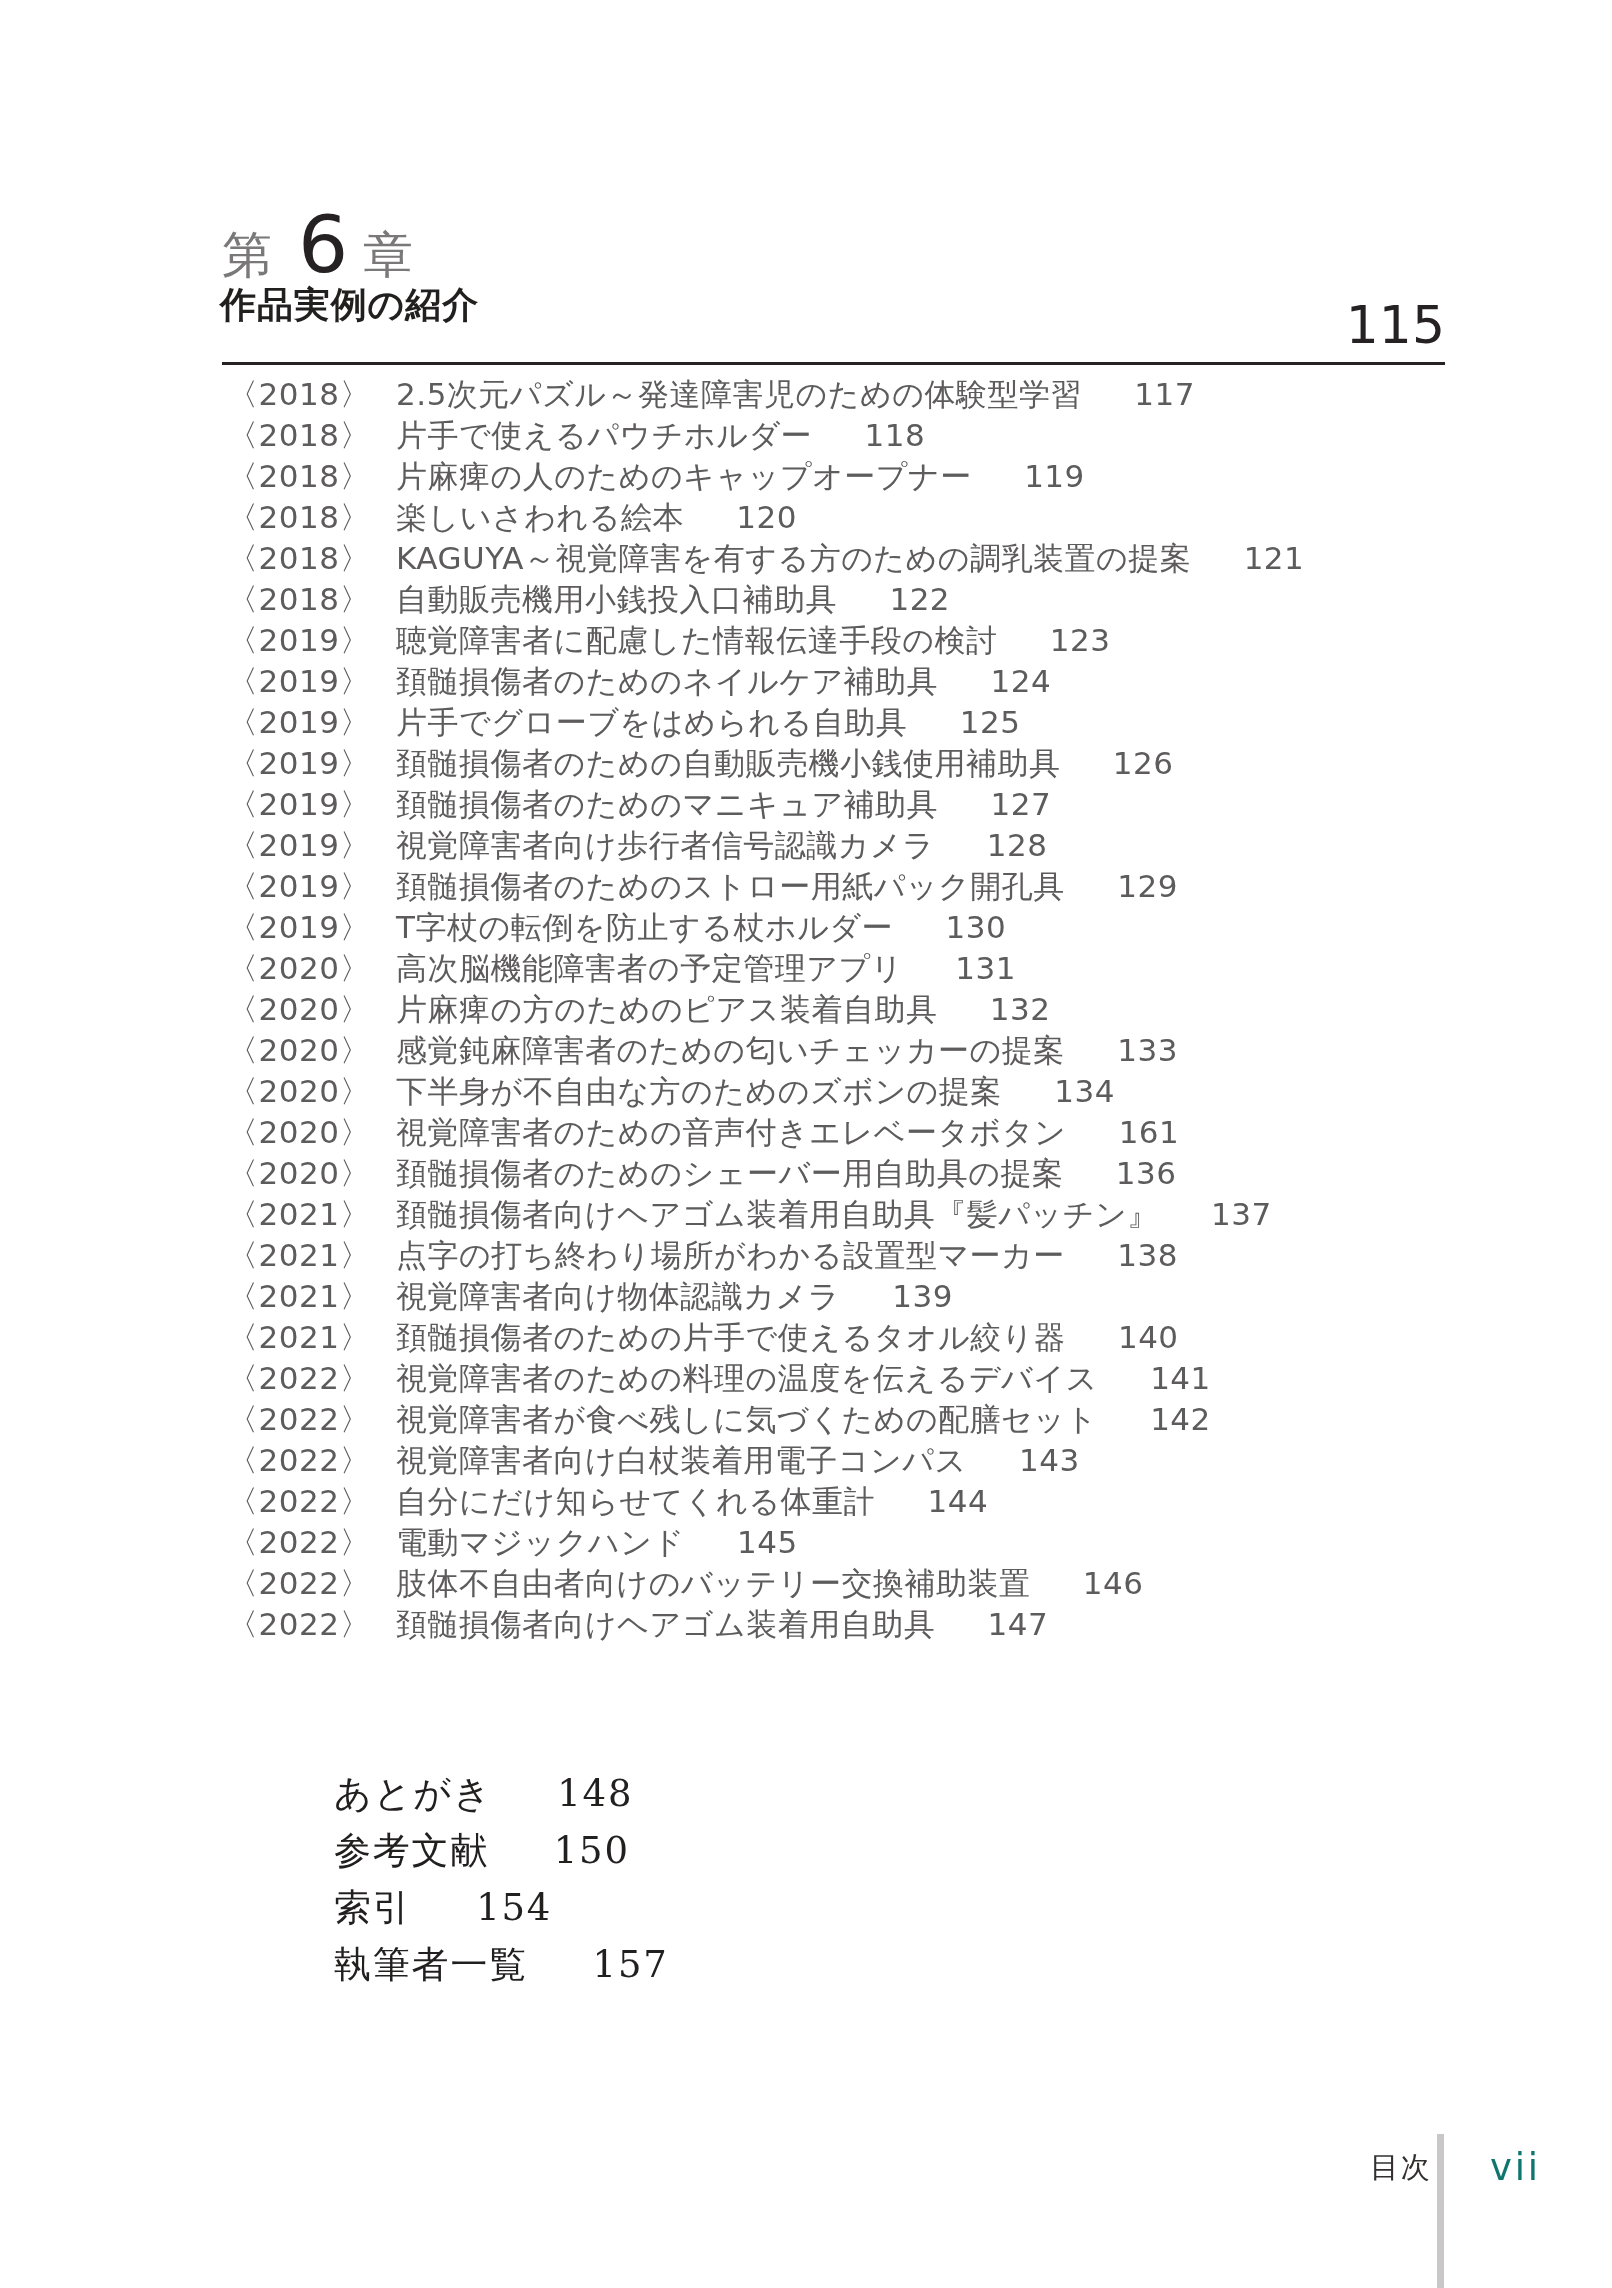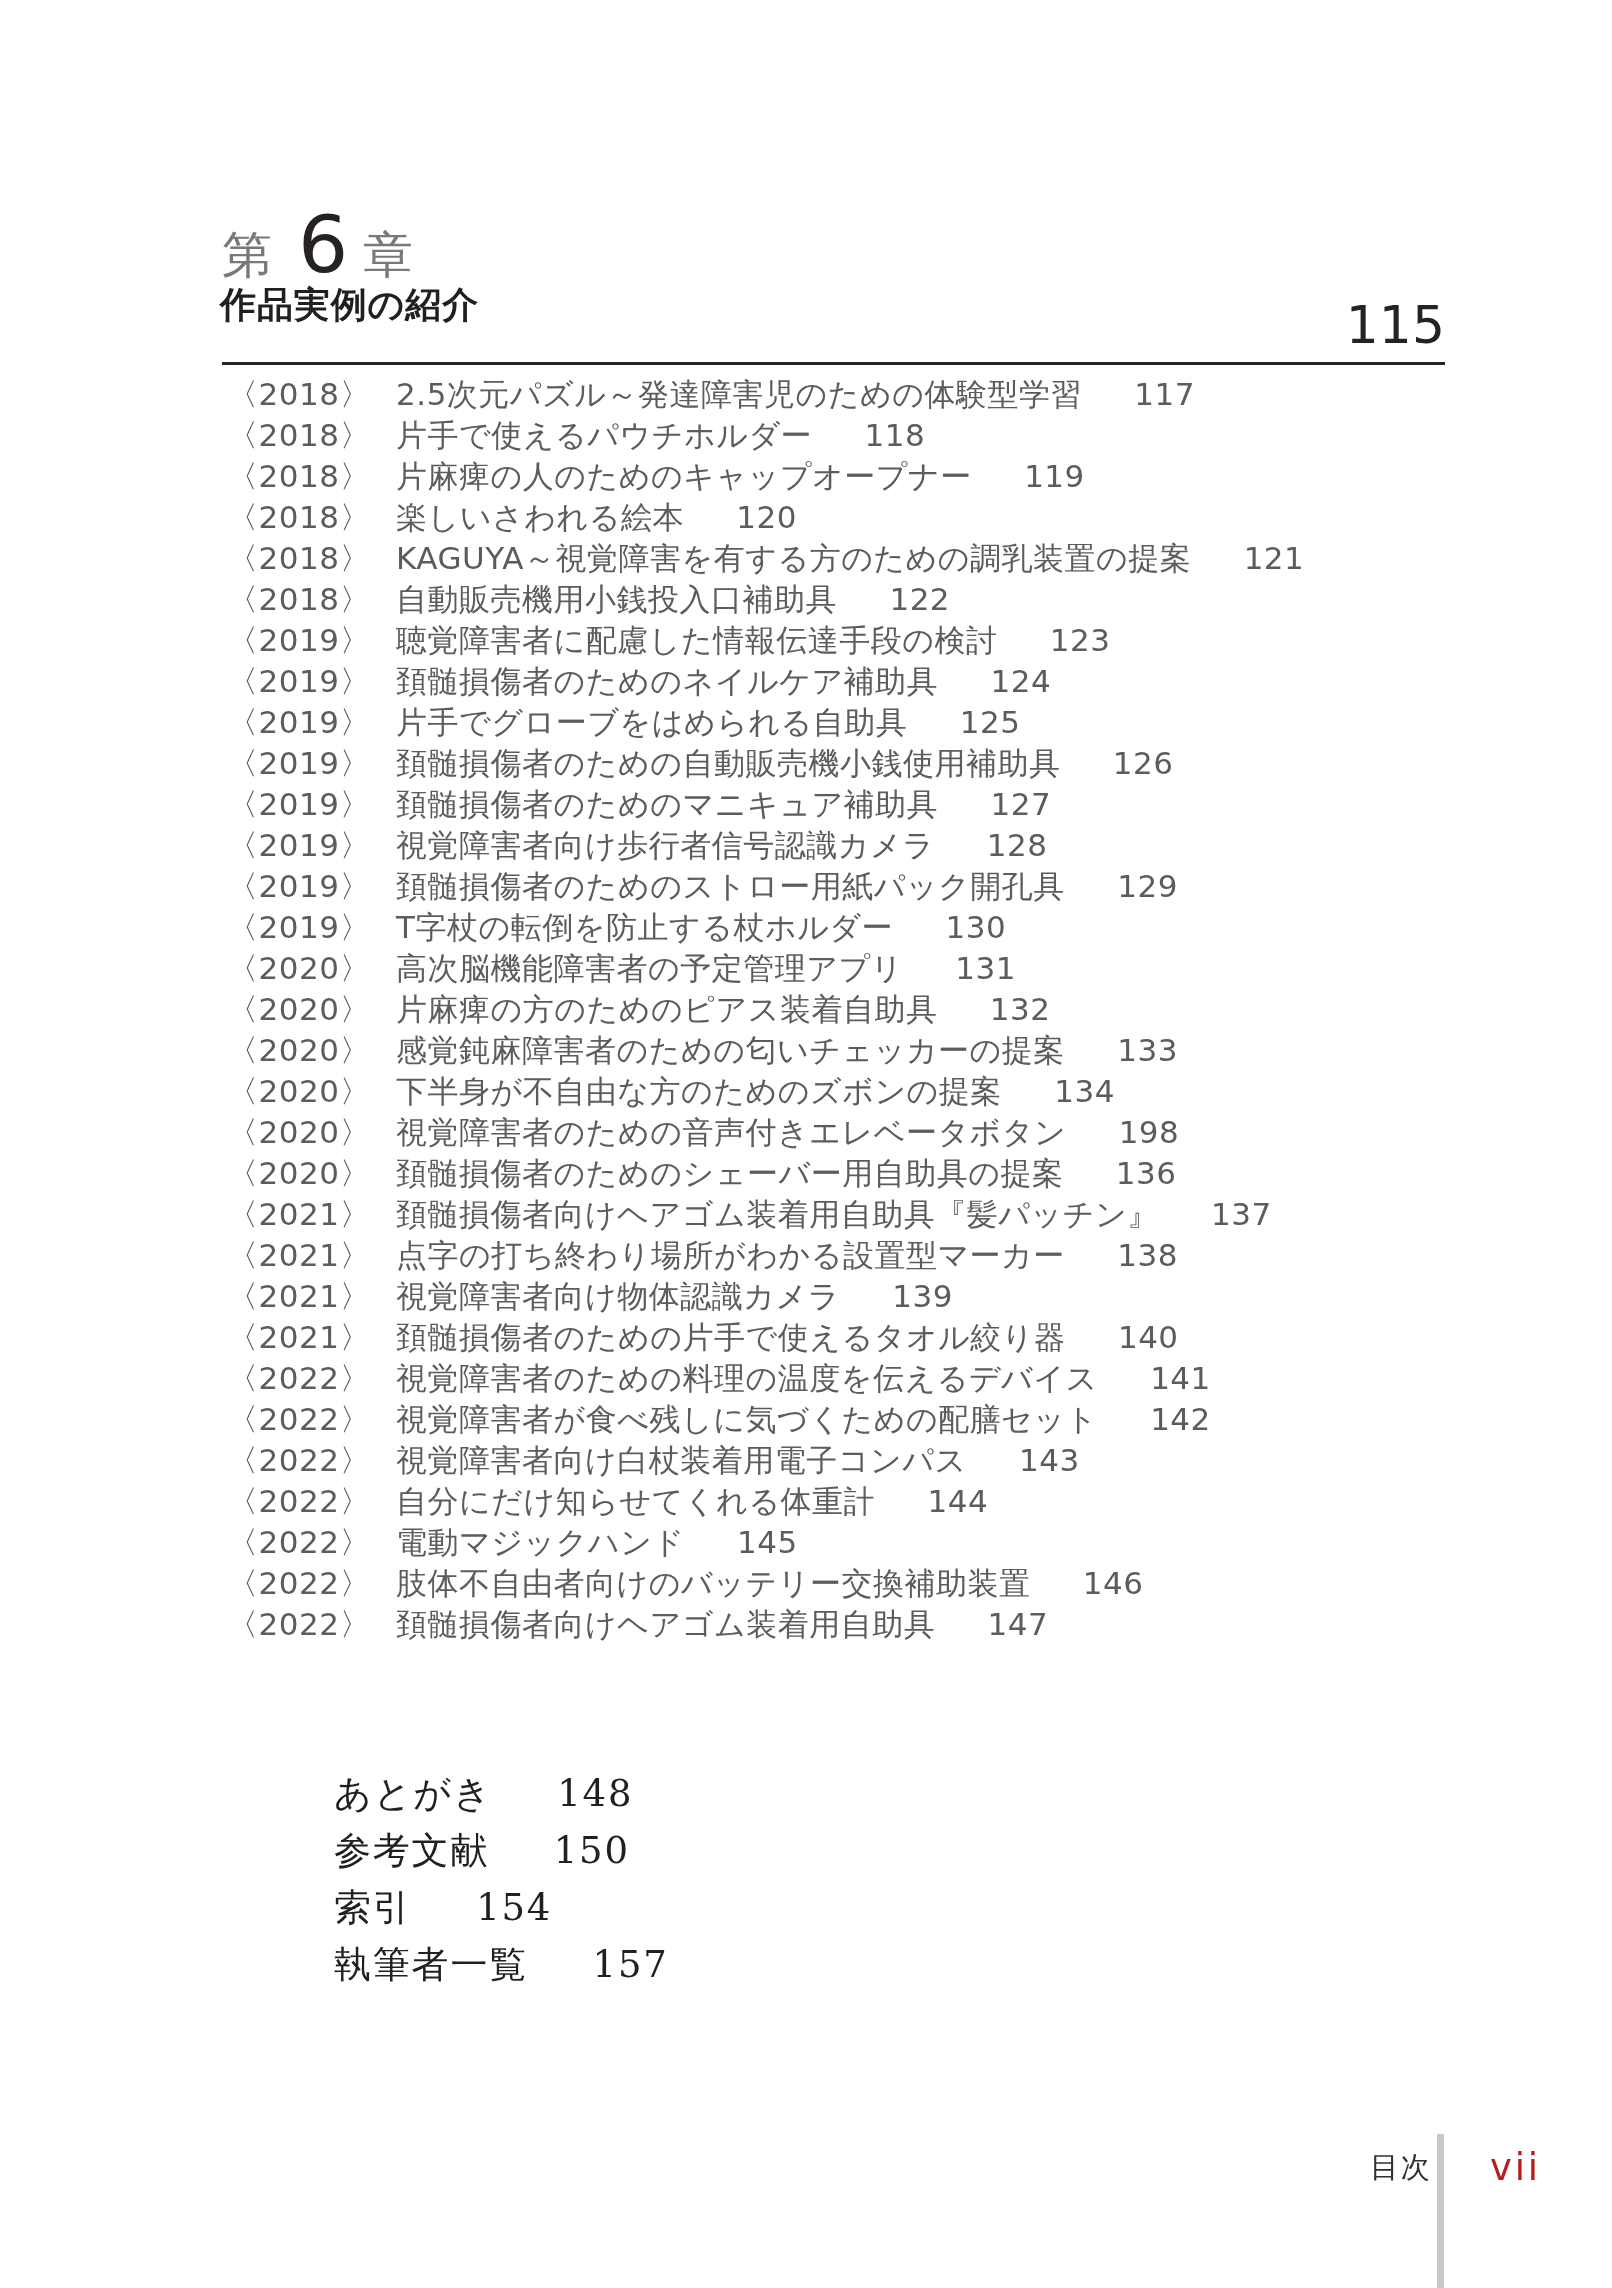--- a/index.html
+++ b/index.html
@@ -50,21 +50,21 @@
   .footer-label{
     position:absolute;left:1362px;top:2153px;
     font-size:29px;line-height:1;color:#332f2f;letter-spacing:1.8px;margin-left:8px;
   }
   .footer-bar{
     position:absolute;left:1437px;top:2134px;
     width:7.4px;height:155px;background:#c9c7c7;
   }
   .folio{
     position:absolute;left:1490px;top:2149px;
-    font-size:37px;line-height:1;color:#b91c1c;letter-spacing:2.8px;
+    font-size:37px;line-height:1;color:#0f766e;letter-spacing:2.8px;
   }
 </style>
 </head>
 <body>
 
 <div class="page">
 
   <div class="chapter-head">
     <span class="chapter-affix">第</span>
     <span class="chapter-number">6</span>
@@ -182,21 +182,21 @@
 
   <div class="toc-row">
     <span class="toc-year">〈2020〉</span>
     <span class="toc-title">下半身が不自由な方のためのズボンの提案</span>
     <span class="toc-page">134</span>
   </div>
 
   <div class="toc-row">
     <span class="toc-year">〈2020〉</span>
     <span class="toc-title">視覚障害者のための音声付きエレベータボタン</span>
-    <span class="toc-page">198</span>
+    <span class="toc-page">161</span>
   </div>
 
   <div class="toc-row">
     <span class="toc-year">〈2020〉</span>
     <span class="toc-title">頚髄損傷者のためのシェーバー用自助具の提案</span>
     <span class="toc-page">136</span>
   </div>
 
   <div class="toc-row">
     <span class="toc-year">〈2021〉</span>

